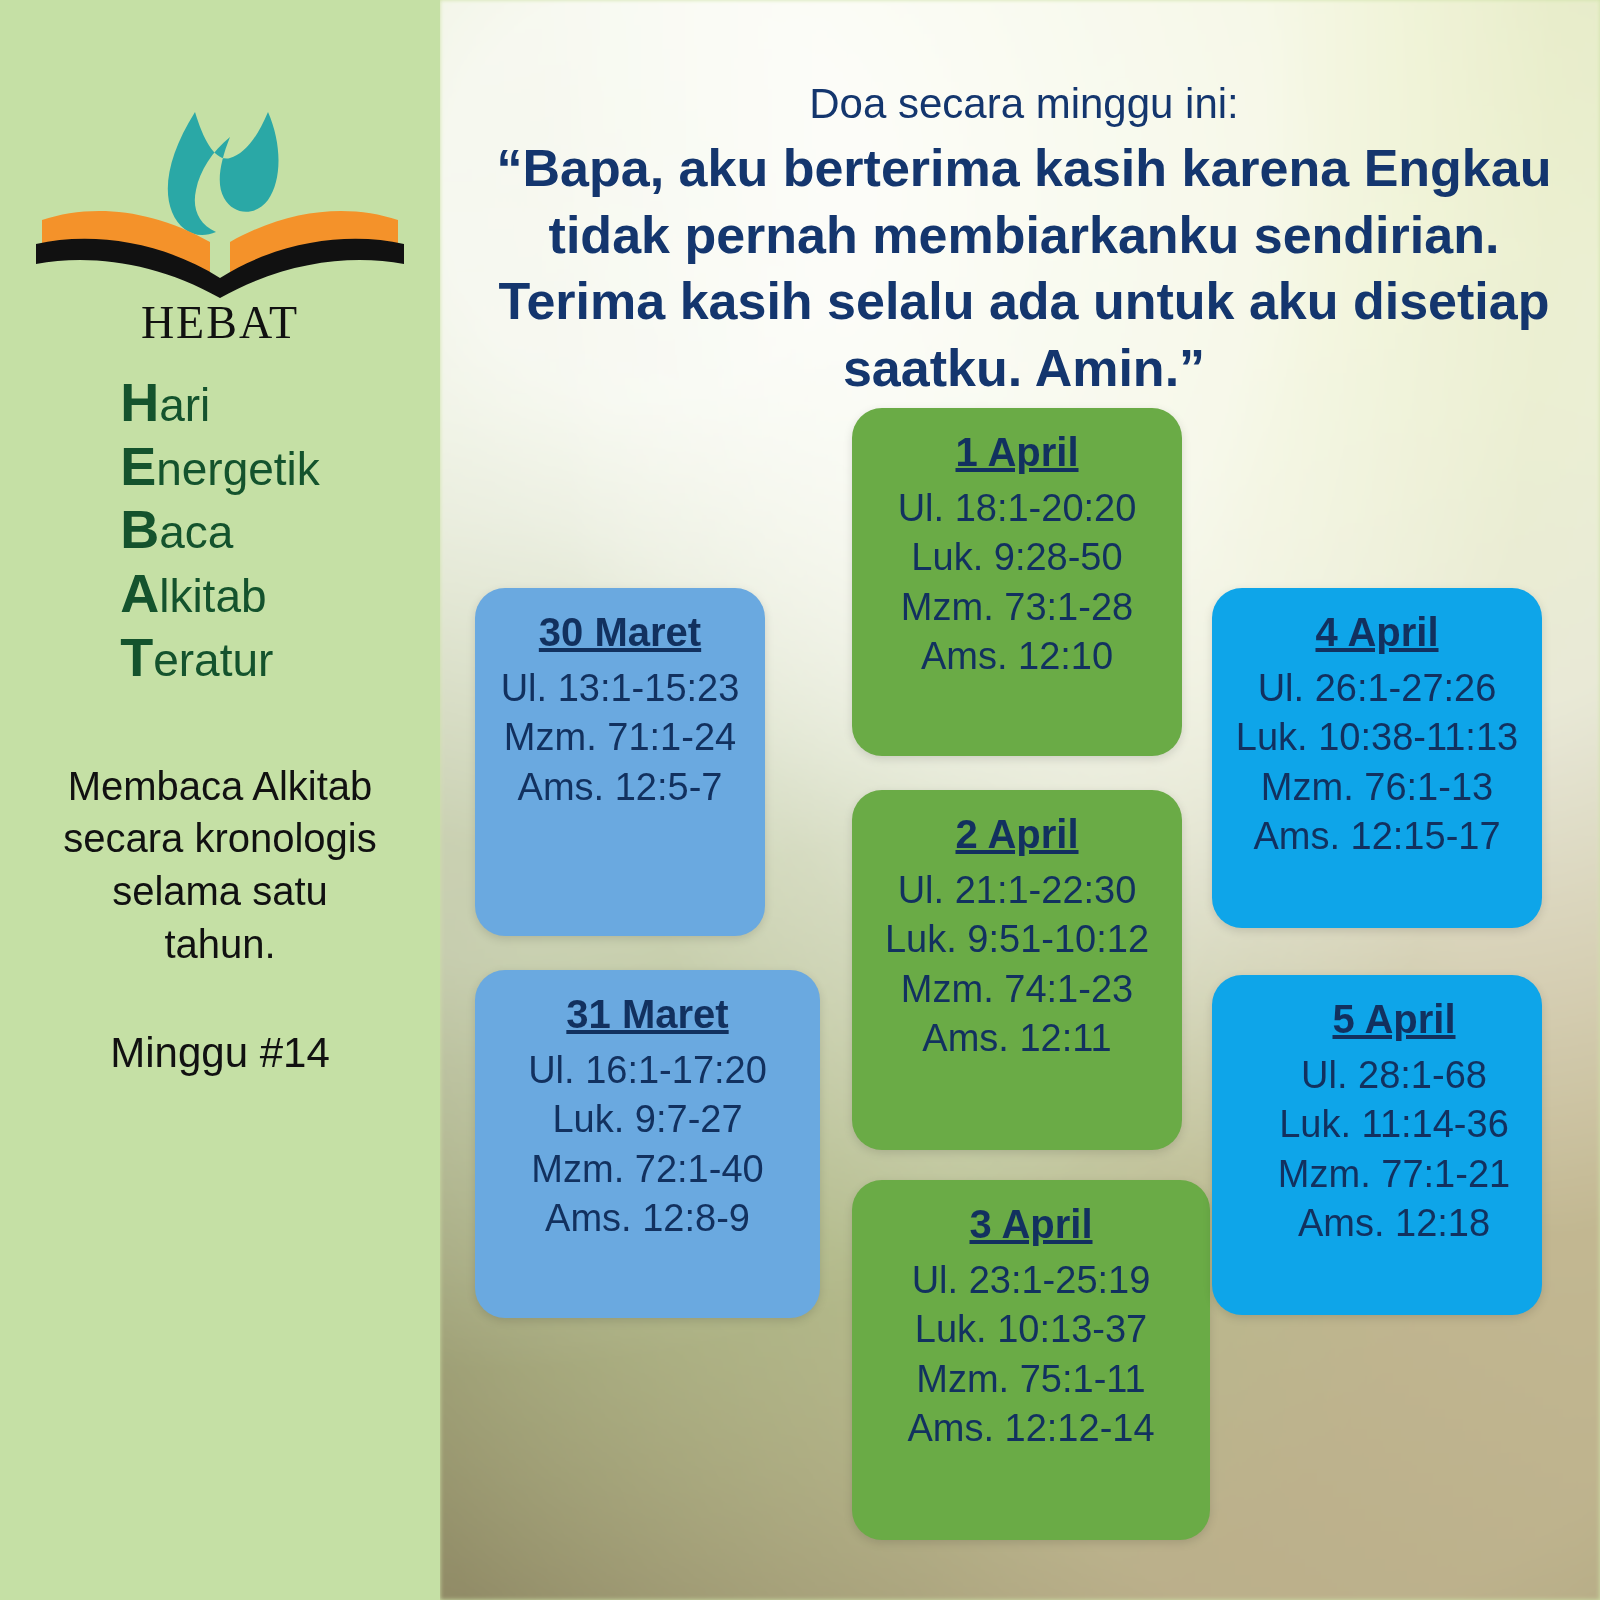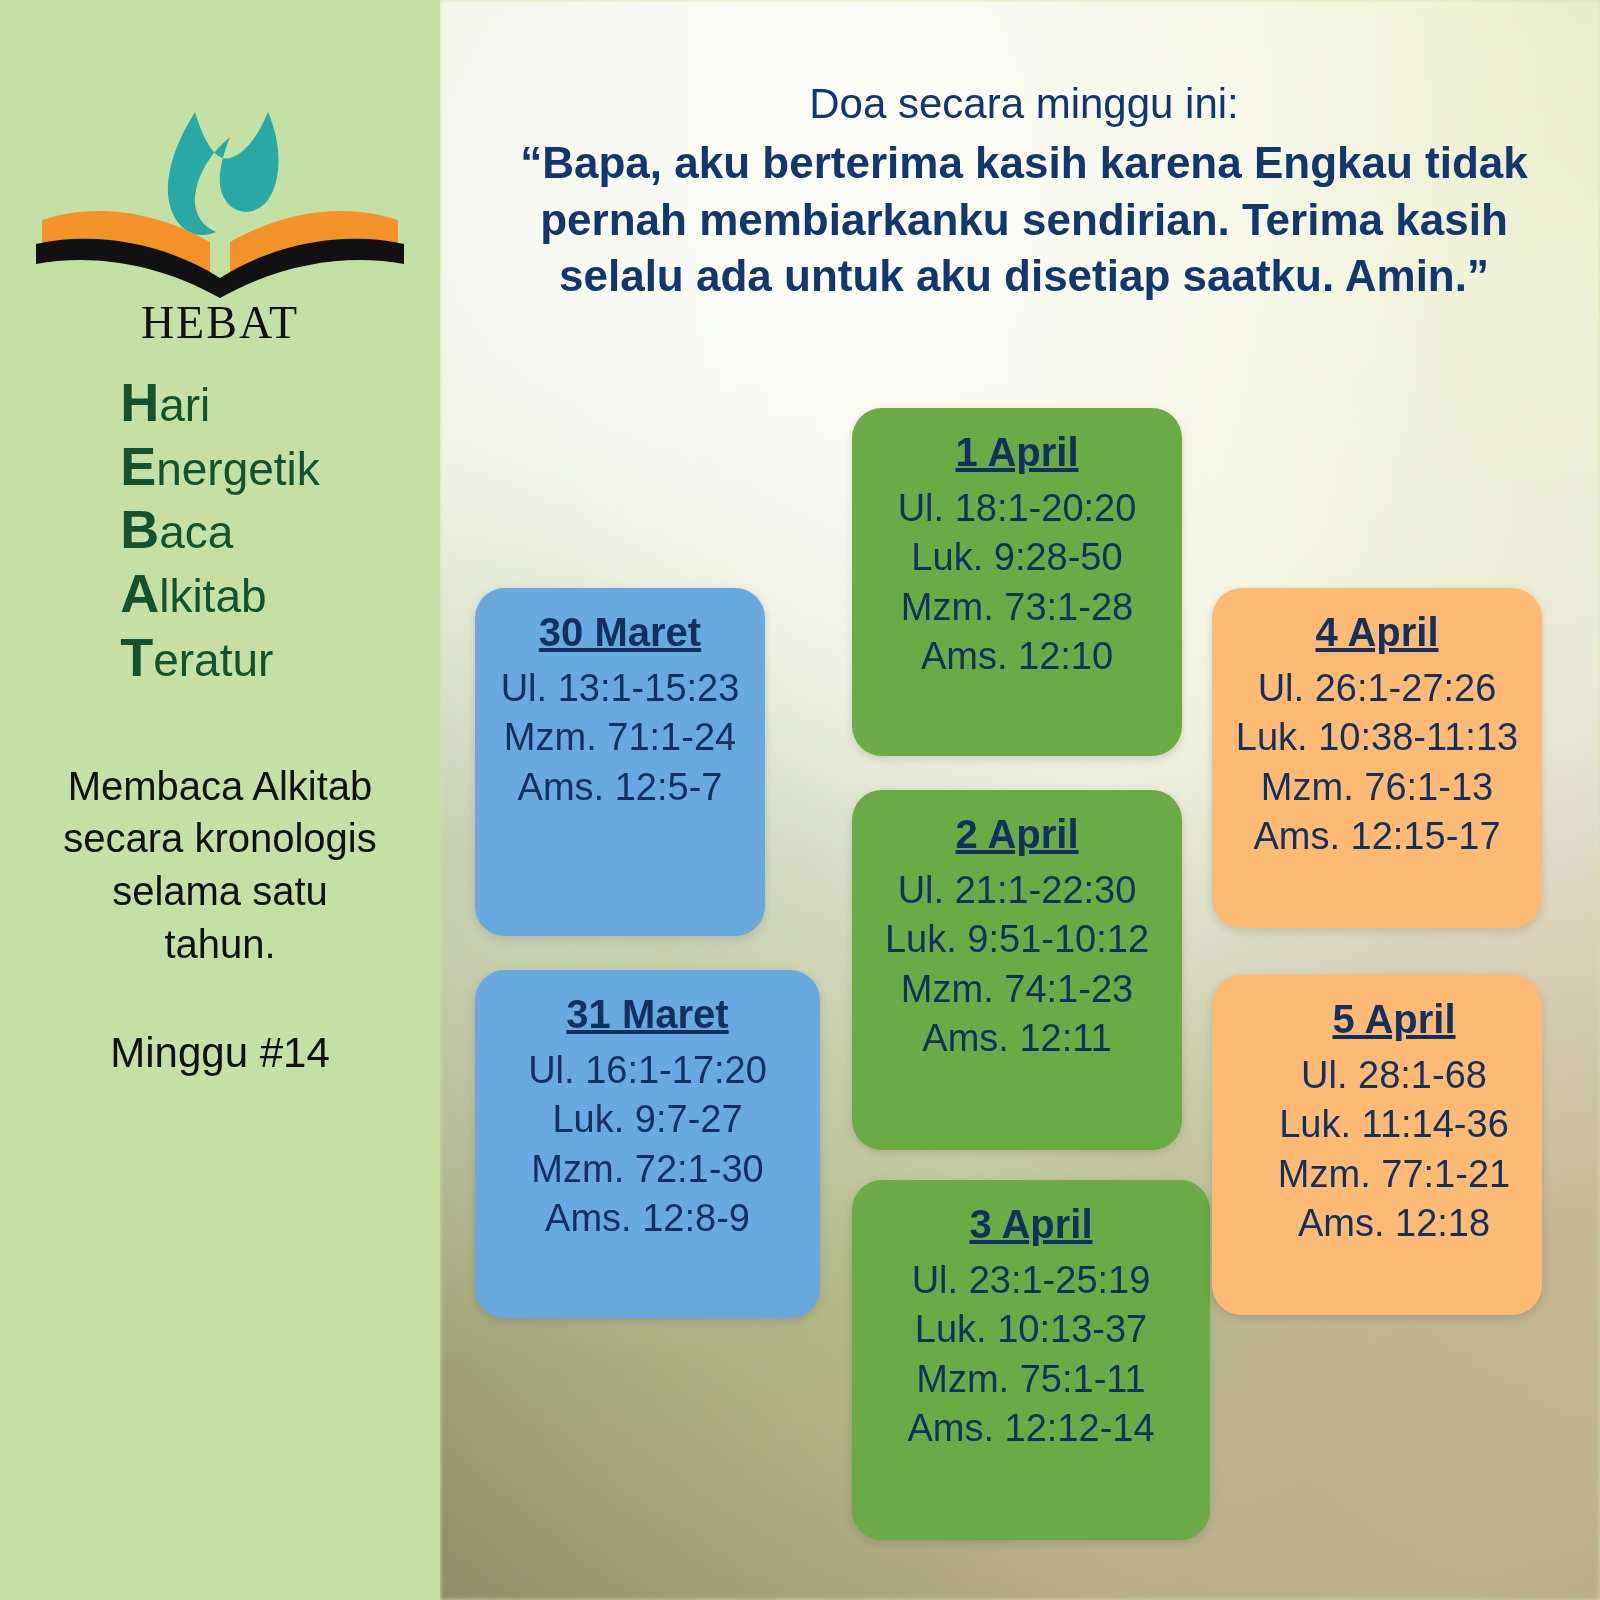--- a/index.html
+++ b/index.html
@@ -113,21 +113,21 @@
     text-align: center;
     color: #14366e;
     z-index: 3;
   }
   .prayer-lead {
     font-size: 42px;
     line-height: 1.22;
     margin-bottom: 6px;
   }
   .prayer-body {
-    font-size: 44px;
+    font-size: 52px;
     font-weight: bold;
     line-height: 1.28;
   }
 
   .cards {
     position: absolute;
     inset: 0;
     z-index: 2;
   }
   .card {
@@ -146,21 +146,21 @@
     text-decoration: underline;
     margin-bottom: 6px;
     line-height: 1.3;
   }
   .card .ref {
     font-size: 38px;
     line-height: 1.3;
   }
   .card.blue { background: #6aa9e0; }
   .card.green { background: #6aab46; }
-  .card.yellow { background: #fdba74; }
+  .card.yellow { background: #0ea5e9; }
 
   
   .c-30maret { left: 35px;  top: 588px;  width: 290px; height: 348px; }
   .c-31maret { left: 35px;  top: 970px;  width: 345px; height: 348px; }
   .c-1april  { left: 412px; top: 408px;  width: 330px; height: 348px; }
   .c-2april  { left: 412px; top: 790px;  width: 330px; height: 360px; }
   .c-3april  { left: 412px; top: 1180px; width: 358px; height: 360px; }
   .c-4april  { left: 772px; top: 588px;  width: 330px; height: 340px; }
   .c-5april  { left: 772px; top: 975px;  width: 330px; height: 340px; padding-left: 48px; }
 </style>
@@ -220,21 +220,21 @@
         <div class="date">30 Maret</div>
         <div class="ref">Ul. 13:1-15:23</div>
         <div class="ref">Mzm. 71:1-24</div>
         <div class="ref">Ams. 12:5-7</div>
       </div>
 
       <div class="card blue c-31maret">
         <div class="date">31 Maret</div>
         <div class="ref">Ul. 16:1-17:20</div>
         <div class="ref">Luk. 9:7-27</div>
-        <div class="ref">Mzm. 72:1-30</div>
+        <div class="ref">Mzm. 72:1-40</div>
         <div class="ref">Ams. 12:8-9</div>
       </div>
 
       <div class="card green c-1april">
         <div class="date">1 April</div>
         <div class="ref">Ul. 18:1-20:20</div>
         <div class="ref">Luk. 9:28-50</div>
         <div class="ref">Mzm. 73:1-28</div>
         <div class="ref">Ams. 12:10</div>
       </div>

